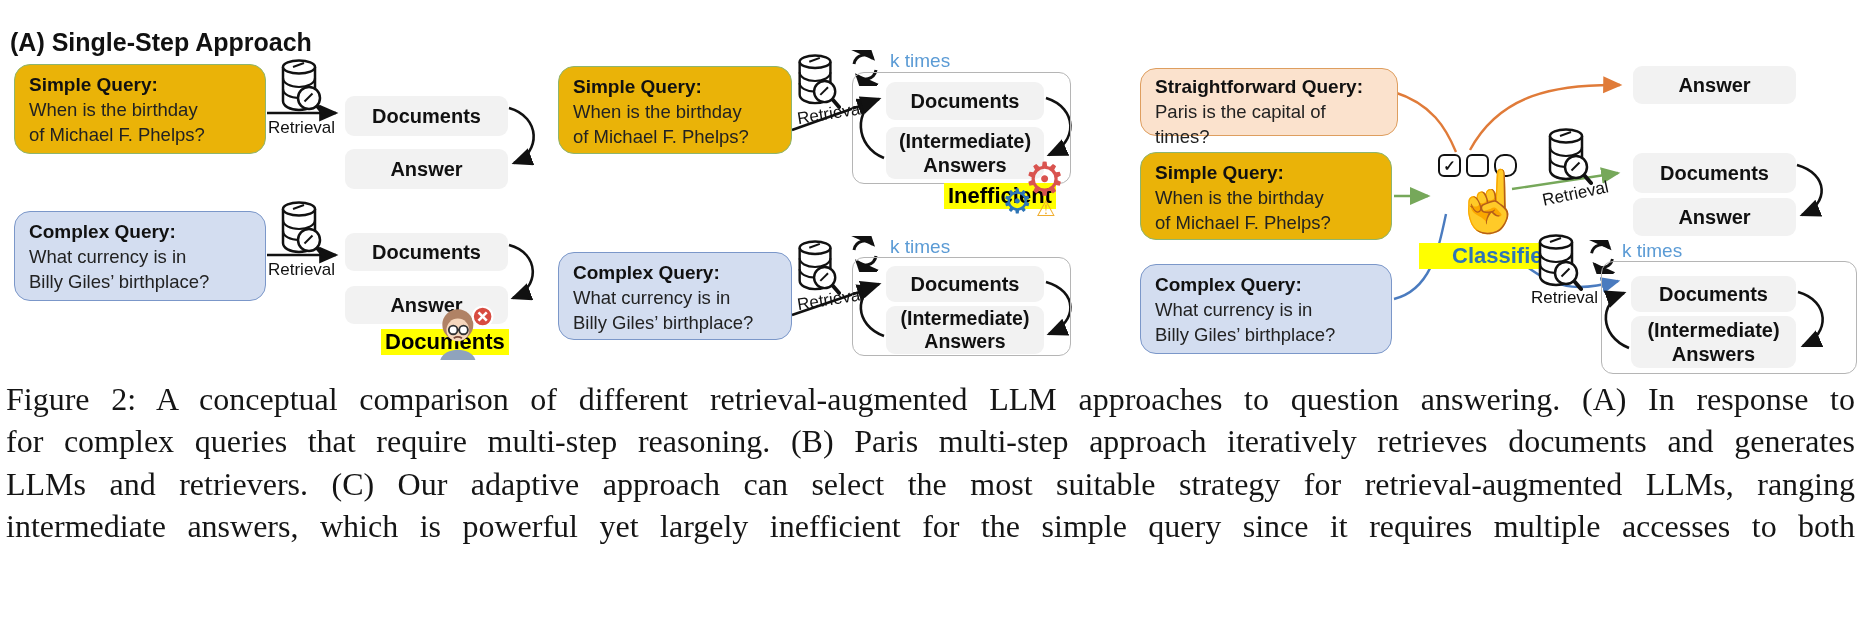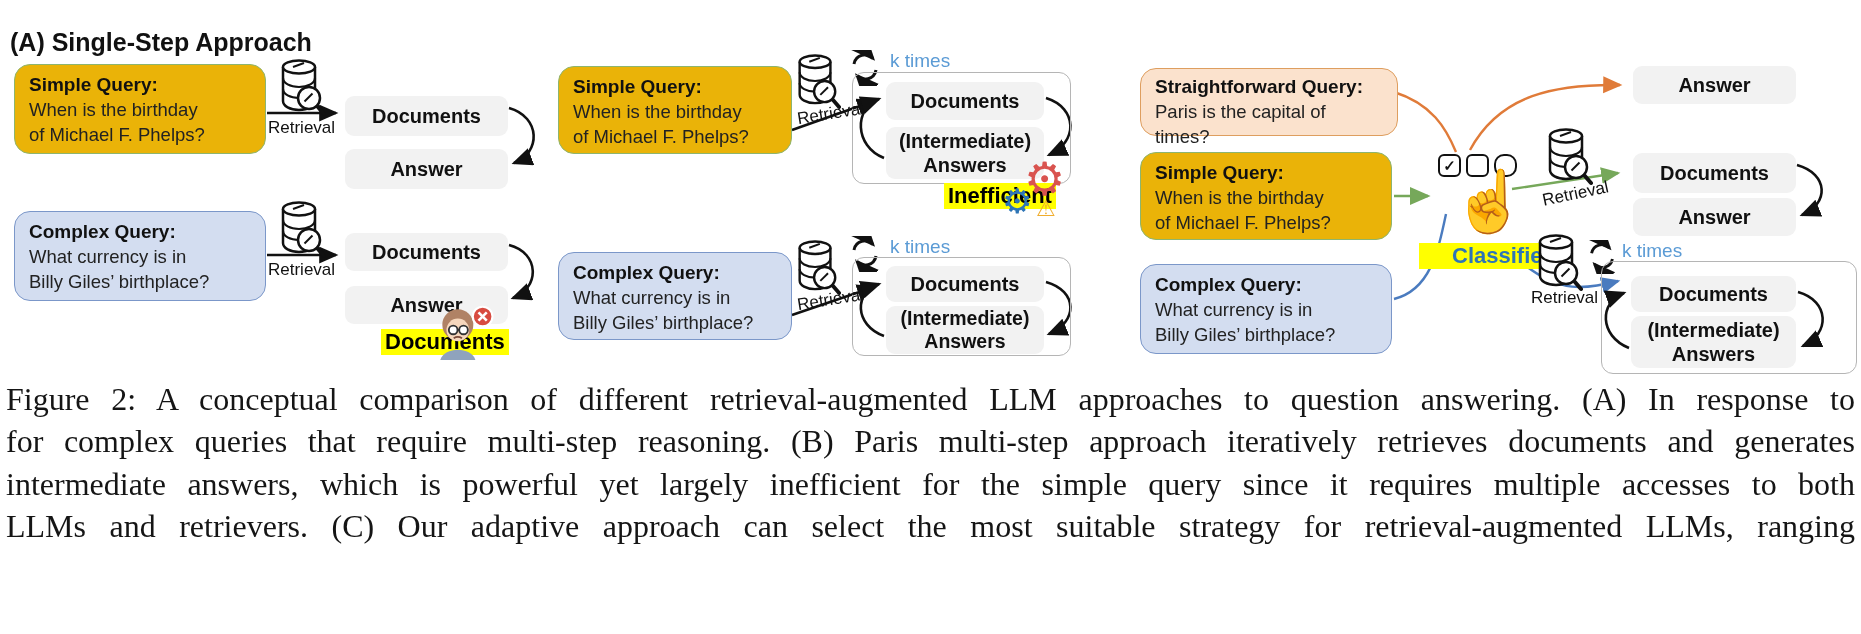--- a/index.html
+++ b/index.html
@@ -247,17 +247,17 @@
     <span>Documents</span>
   </div>
   <div class="abs gbox" style="left:1631px;top:316px;width:165px;height:52px;">
     <span class="l2">(Intermediate)</span>
     <span class="l2">Answers</span>
   </div>
 
   <div class="abs caption" style="left:6px;top:378px;width:1849px;">
     <div class="cline">Figure 2: A conceptual comparison of different retrieval-augmented LLM approaches to question answering. (A) In response to</div>
     <div class="cline">for complex queries that require multi-step reasoning. (B) Paris multi-step approach iteratively retrieves documents and generates</div>
+    <div class="cline">LLMs and retrievers. (C) Our adaptive approach can select the most suitable strategy for retrieval-augmented LLMs, ranging</div>
     <div class="cline">intermediate answers, which is powerful yet largely inefficient for the simple query since it requires multiple accesses to both</div>
-    <div class="cline">LLMs and retrievers. (C) Our adaptive approach can select the most suitable strategy for retrieval-augmented LLMs, ranging</div>
   </div>
 
 </div>
 
 </body></html>

